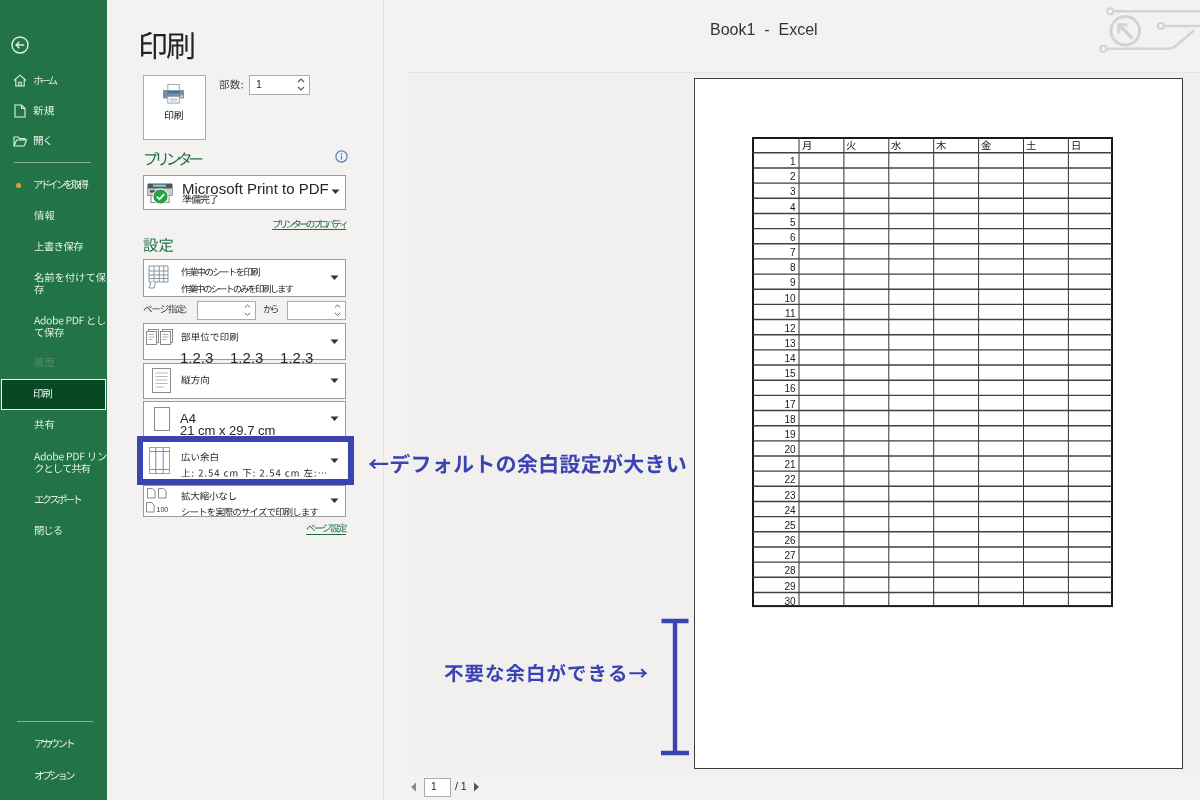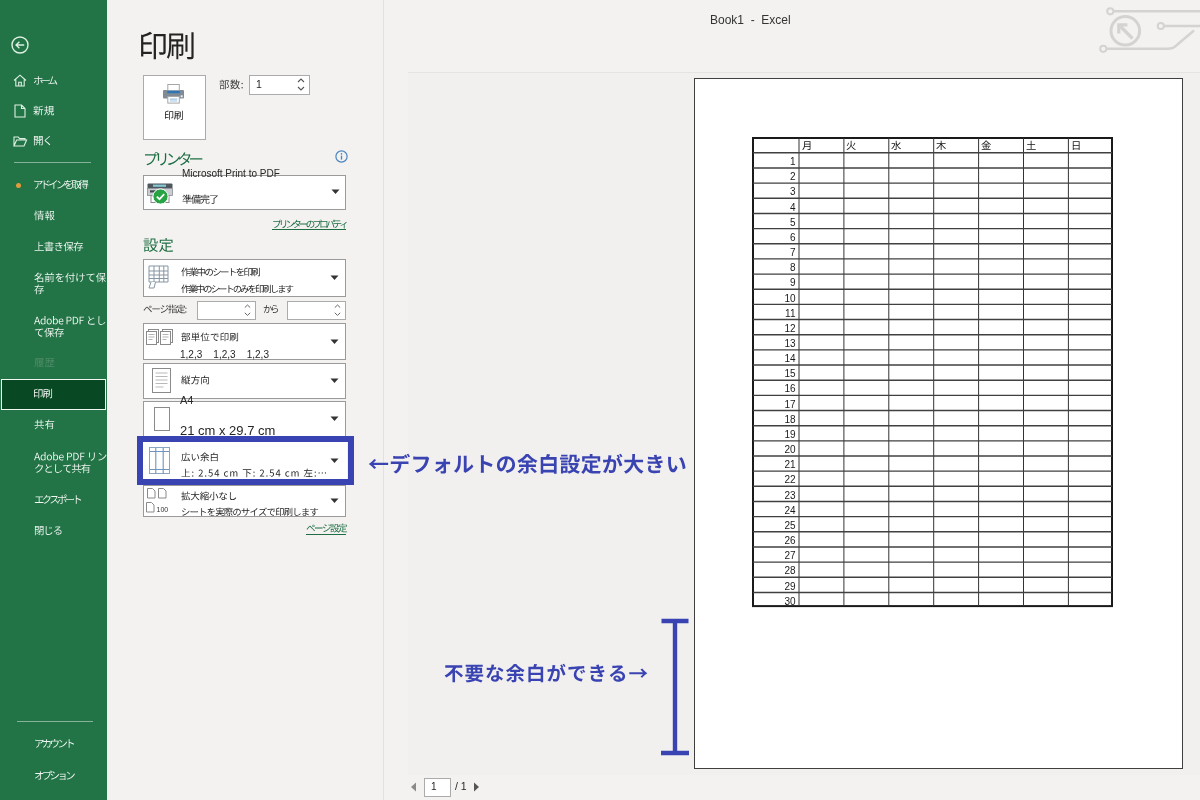--- a/index.html
+++ b/index.html
@@ -232,21 +232,21 @@
     <rect x="0.5" y="1.5" width="25" height="5" rx="1" fill="#4e565e"></rect>
     <rect x="6" y="2.6" width="13" height="2.2" fill="#86c7d4"></rect>
     <rect x="0.5" y="6.5" width="25" height="7" fill="#c9cdd1" stroke="#8a8f94" stroke-width="0.8"></rect>
     <rect x="3" y="8.3" width="13" height="2.2" fill="#42484e"></rect>
     <rect x="4" y="13.5" width="18" height="7" fill="#fff" stroke="#888" stroke-width="1"></rect>
   </svg>
 <svg style="position:absolute;left:152px;top:188px" width="17" height="17" viewBox="0 0 17 17">
     <circle cx="8.5" cy="8.5" r="7.6" fill="#27a343" stroke="#fff" stroke-width="1"></circle>
     <path d="M4.8 8.6 L7.5 11.2 L12.2 6.2" fill="none" stroke="#fff" stroke-width="1.7"></path>
   </svg>
-<span class="ls" style="left:182px;top:168px;font-size:10px">Microsoft Print to PDF</span>
+<span class="ls" style="left:182px;top:180px;font-size:15px">Microsoft Print to PDF</span>
 <svg style="position:absolute;left:182.0px;top:194.0px;overflow:visible" width="38.0" height="12.5">
     <g fill="#262626" transform="translate(0 9.00) scale(0.010000 -0.010000)">
       <use href="#g62" x="0"></use>
       <use href="#g63" x="900"></use>
       <use href="#g64" x="1800"></use>
       <use href="#g65" x="2700"></use>
     </g>
   </svg>
 <svg style="position:absolute;left:331px;top:189px" width="9" height="6" viewBox="0 0 9 6">
     <path d="M0.5 0.5 L4.5 5 L8.5 0.5 z" fill="#333"></path>
@@ -351,21 +351,21 @@
 <svg style="position:absolute;left:180.5px;top:331.9px;overflow:visible" width="60.0" height="11.9">
     <g fill="#262626" transform="translate(0 8.55) scale(0.009500 -0.009500)">
       <use href="#g58" x="0"></use>
       <use href="#g84" x="1018"></use>
       <use href="#g85" x="2035"></use>
       <use href="#g86" x="3053"></use>
       <use href="#g39" x="4070"></use>
       <use href="#g40" x="5088"></use>
     </g>
   </svg>
-<span class="ls" style="left:180px;top:349px;font-size:10px">1,2,3&nbsp;&nbsp;&nbsp;&nbsp;1,2,3&nbsp;&nbsp;&nbsp;&nbsp;1,2,3</span>
+<span class="ls" style="left:180px;top:349px;font-size:15px">1,2,3&nbsp;&nbsp;&nbsp;&nbsp;1,2,3&nbsp;&nbsp;&nbsp;&nbsp;1,2,3</span>
 <svg style="position:absolute;left:330px;top:338.5px" width="9" height="6" viewBox="0 0 9 6">
     <path d="M0.5 0.5 L4.5 5 L8.5 0.5 z" fill="#333"></path>
   </svg>
 <div style="position:absolute;left:142.5px;top:362.5px;width:203.5px;height:36px;background:#fff;border:1px solid #9a9a9a"></div>
 <svg style="position:absolute;left:152px;top:368px" width="19" height="25" viewBox="0 0 19 25">
     <rect x="0.5" y="0.5" width="18" height="24" fill="#fff" stroke="#8a8a8a" stroke-width="1"></rect>
     <path d="M3.5 5 h12 M3.5 8.5 h12 M3.5 12 h12 M3.5 15.5 h12 M3.5 19 h8" stroke="#b9b9b9" stroke-width="1" fill="none"></path>
   </svg>
 <svg style="position:absolute;left:180.5px;top:375.4px;overflow:visible" width="31.0" height="11.9">
     <g fill="#262626" transform="translate(0 8.55) scale(0.009500 -0.009500)">
@@ -374,21 +374,21 @@
       <use href="#g89" x="2035"></use>
     </g>
   </svg>
 <svg style="position:absolute;left:330px;top:377.5px" width="9" height="6" viewBox="0 0 9 6">
     <path d="M0.5 0.5 L4.5 5 L8.5 0.5 z" fill="#333"></path>
   </svg>
 <div style="position:absolute;left:142.5px;top:401px;width:203.5px;height:36px;background:#fff;border:1px solid #9a9a9a"></div>
 <svg style="position:absolute;left:154px;top:407px" width="16" height="24" viewBox="0 0 16 24">
     <rect x="0.5" y="0.5" width="15" height="23" fill="#fff" stroke="#8a8a8a" stroke-width="1"></rect>
   </svg>
-<span class="ls" style="left:180px;top:394px;font-size:11px">A4</span>
+<span class="ls" style="left:180px;top:411px;font-size:13px">A4</span>
 <span class="ls" style="left:180px;top:423px;font-size:13px">21 cm x 29.7 cm</span>
 <svg style="position:absolute;left:330px;top:416px" width="9" height="6" viewBox="0 0 9 6">
     <path d="M0.5 0.5 L4.5 5 L8.5 0.5 z" fill="#333"></path>
   </svg>
 <div style="position:absolute;left:142.5px;top:442px;width:204px;height:37px;background:#fff"></div>
 <svg style="position:absolute;left:149px;top:447px" width="21" height="27" viewBox="0 0 21 27">
     <rect x="0.5" y="0.5" width="20" height="26" fill="#fff" stroke="#8aa6c2" stroke-width="1"></rect>
     <path d="M6.8 1 V26.5 M14.2 1 V26.5" stroke="#6f94bd" stroke-width="1.1" fill="none"></path>
     <path d="M1 4.5 h19 M1 22.5 h19" stroke="#6f94bd" stroke-width="1" fill="none"></path>
   </svg>
@@ -623,21 +623,21 @@
       <use href="#g130" x="5256"></use>
       <use href="#g137" x="6308"></use>
       <use href="#g132" x="7359"></use>
       <use href="#g138" x="8410"></use>
       <use href="#g139" x="9462"></use>
     </g>
   </svg>
 <svg style="position:absolute;left:659px;top:617px" width="32" height="140" viewBox="0 0 32 140">
     <path d="M2.5 4 H29.5 M16 4 V136 M2 136 H30" fill="none" stroke="#3a43b2" stroke-width="4.4"></path>
   </svg>
-<span class="ls" style="left:710px;top:13px;font-size:12px;color:#333">Book1&nbsp;&nbsp;-&nbsp;&nbsp;Excel</span>
+<span class="ls" style="left:710px;top:21px;font-size:16px;color:#333">Book1&nbsp;&nbsp;-&nbsp;&nbsp;Excel</span>
 <svg style="position:absolute;left:1093px;top:0px" width="107" height="62" viewBox="0 0 107 62">
     <g stroke="#d4d3d2" fill="none">
       <circle cx="17.3" cy="11.3" r="3.1" stroke-width="2"></circle>
       <path d="M20.6 11.3 H107" stroke-width="2.4"></path>
       <circle cx="32.3" cy="30.8" r="14.3" stroke-width="3"></circle>
       <path d="M39.5 38.5 L27.5 26.5" stroke-width="3.2"></path>
       <path d="M25.8 33.4 V24.8 H34.4" stroke-width="3.2"></path>
       <circle cx="67.8" cy="26" r="3.1" stroke-width="2"></circle>
       <path d="M71.1 26 H107" stroke-width="2.4"></path>
       <circle cx="10.3" cy="48.8" r="3.1" stroke-width="2"></circle>

